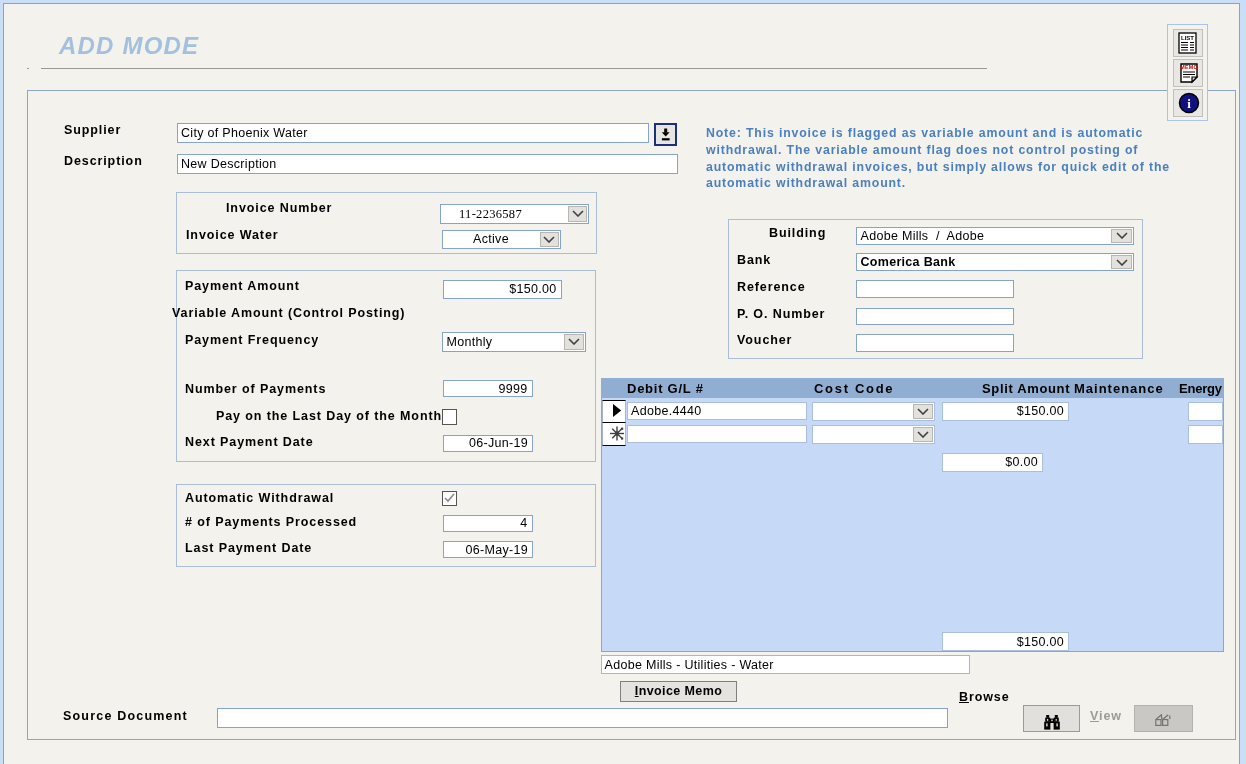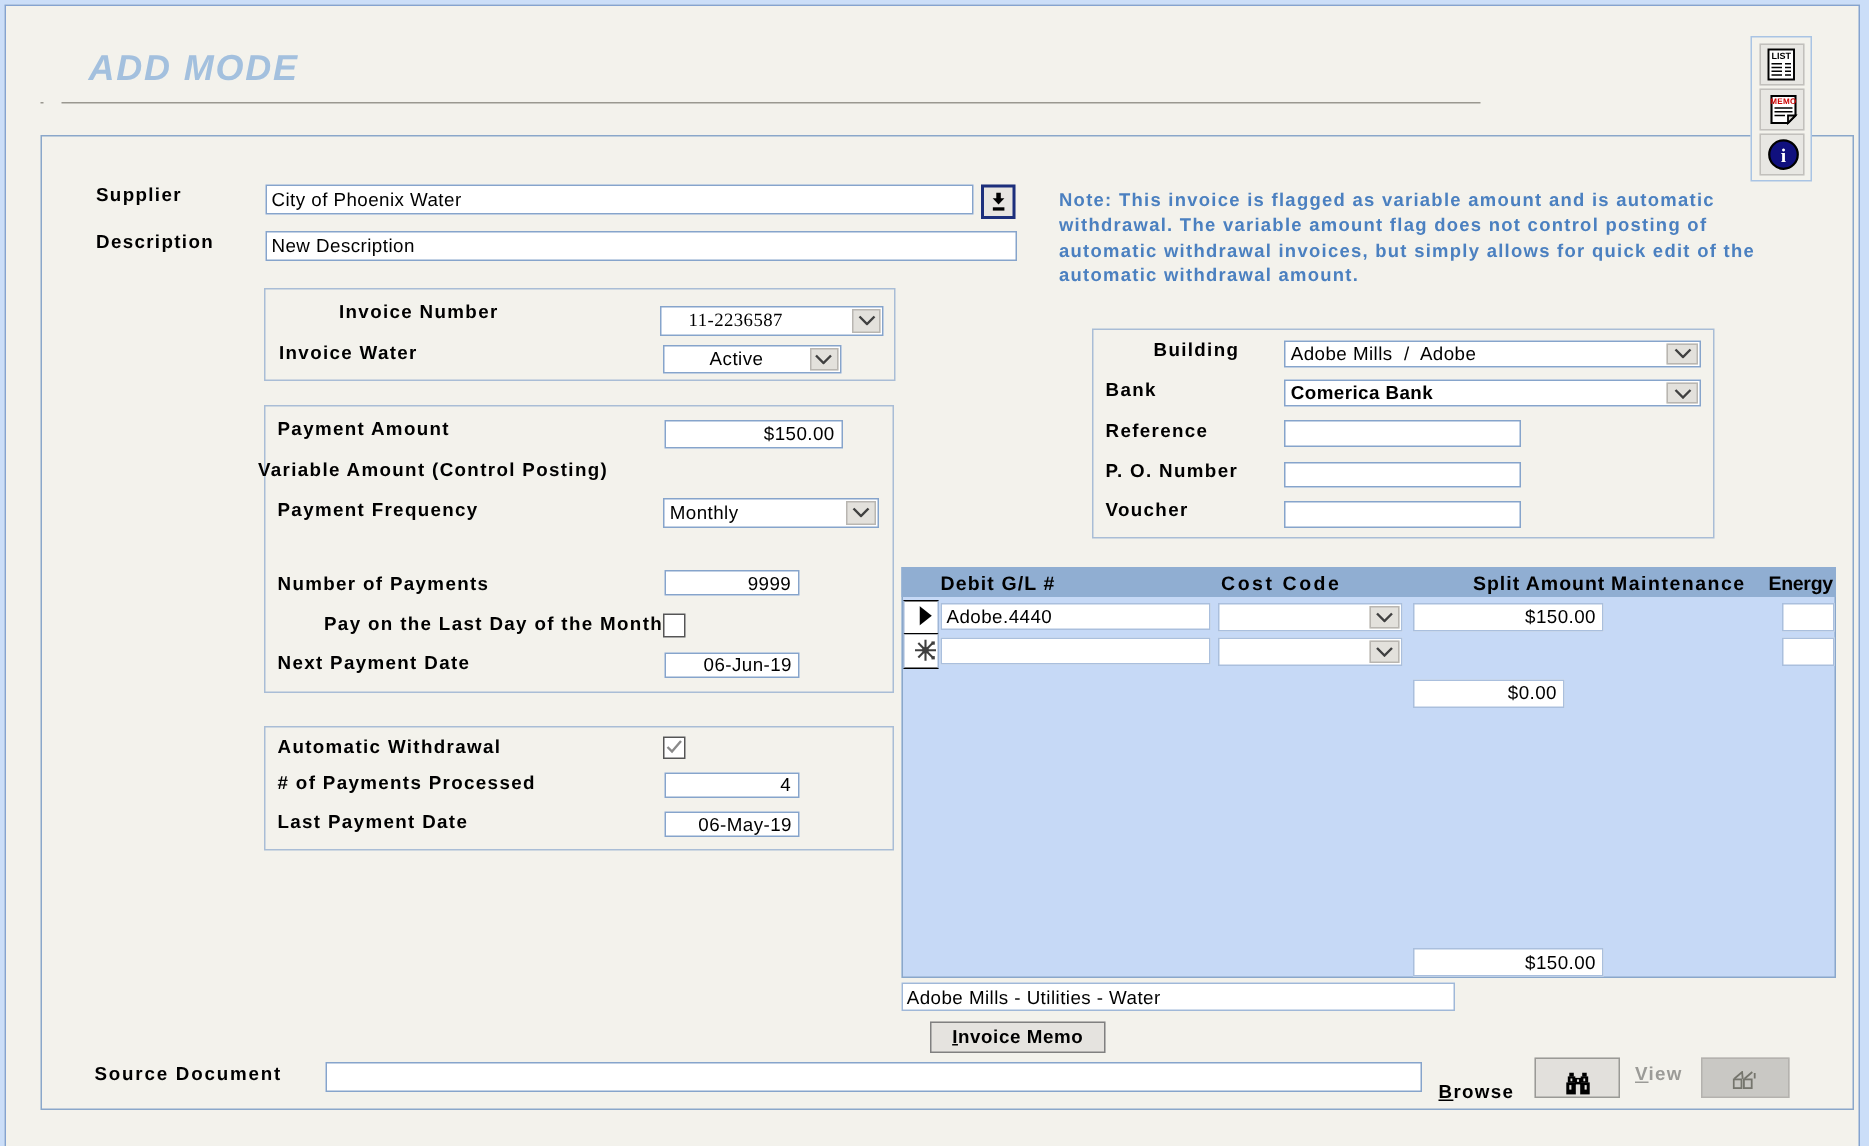--- a/index.html
+++ b/index.html
@@ -231,21 +231,21 @@
     <span class="r">$150.00</span>
   </div>
 
   <div class="inp" style="left:600.5px;top:655px;width:369px;height:19px;border-color:#a0b8d8;">
     <span class="t">Adobe Mills - Utilities - Water</span>
   </div>
   <div class="abs" style="left:620px;top:681px;width:117px;height:21px;background:#e5e3df;border:1px solid #808080;text-align:center;font-weight:bold;font-size:12.5px;letter-spacing:0.4px;line-height:19px;"><span style="text-decoration:underline;">I</span>nvoice Memo</div>
 
   <div class="lbl" style="left:63px;top:711px;letter-spacing:1.2px;">Source Document</div>
   <div class="inp" style="left:216.5px;top:708px;width:731px;height:20px;"></div>
-  <div class="lbl" style="left:959px;top:723px;"><span style="text-decoration:underline;">B</span>rowse</div>
+  <div class="lbl" style="left:959px;top:692px;"><span style="text-decoration:underline;">B</span>rowse</div>
   <div id="binoc" class="abs" style="left:1022.5px;top:704.5px;width:57.5px;height:27.5px;background:#e2e0dc;border:1px solid #9a9a96;">
     <svg width="16" height="15" style="position:absolute;left:20px;top:9px;">
       <rect x="2.2" y="0" width="3" height="2.8" fill="#000"></rect>
       <rect x="10.8" y="0" width="3" height="2.8" fill="#000"></rect>
       <rect x="1.2" y="2.6" width="5" height="4.2" fill="#000"></rect>
       <rect x="9.8" y="2.6" width="5" height="4.2" fill="#000"></rect>
       <rect x="6" y="3.6" width="4" height="4.4" fill="#000"></rect>
       <rect x="0.2" y="6.6" width="6.4" height="8" fill="#000"></rect>
       <rect x="9.4" y="6.6" width="6.4" height="8" fill="#000"></rect>
       <rect x="3" y="4" width="1.2" height="1.8" fill="#e2e0dc"></rect>

